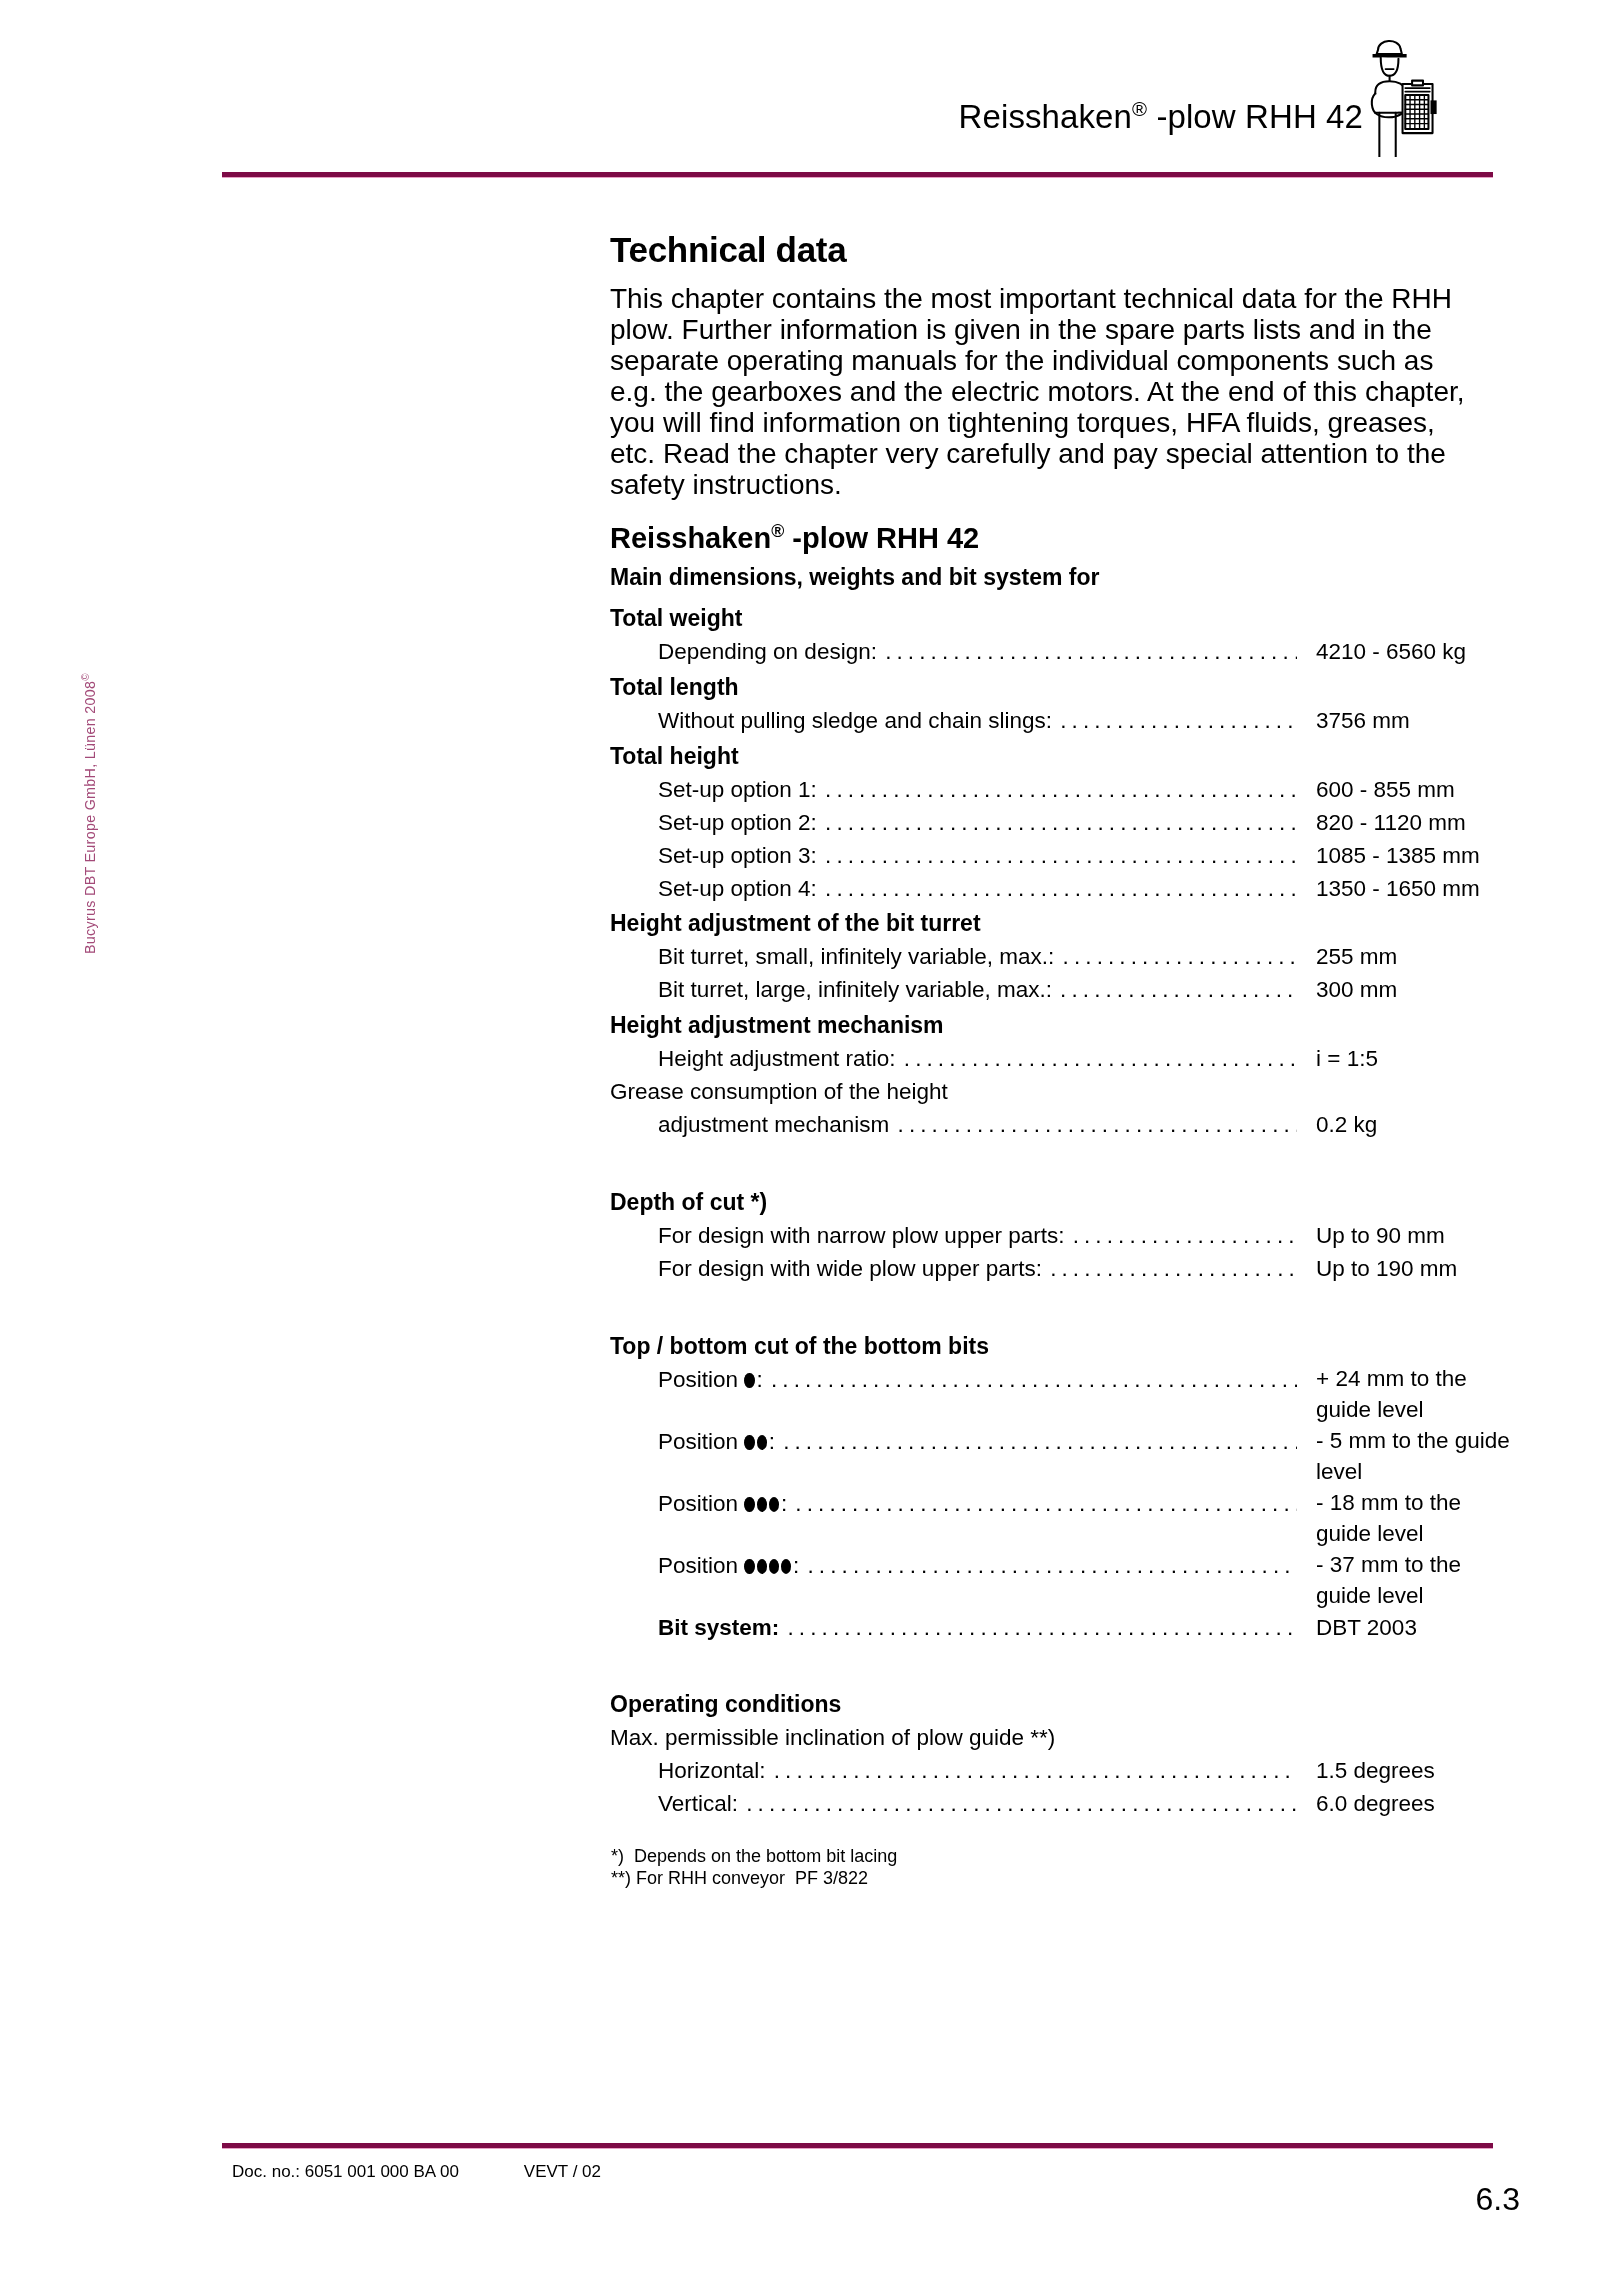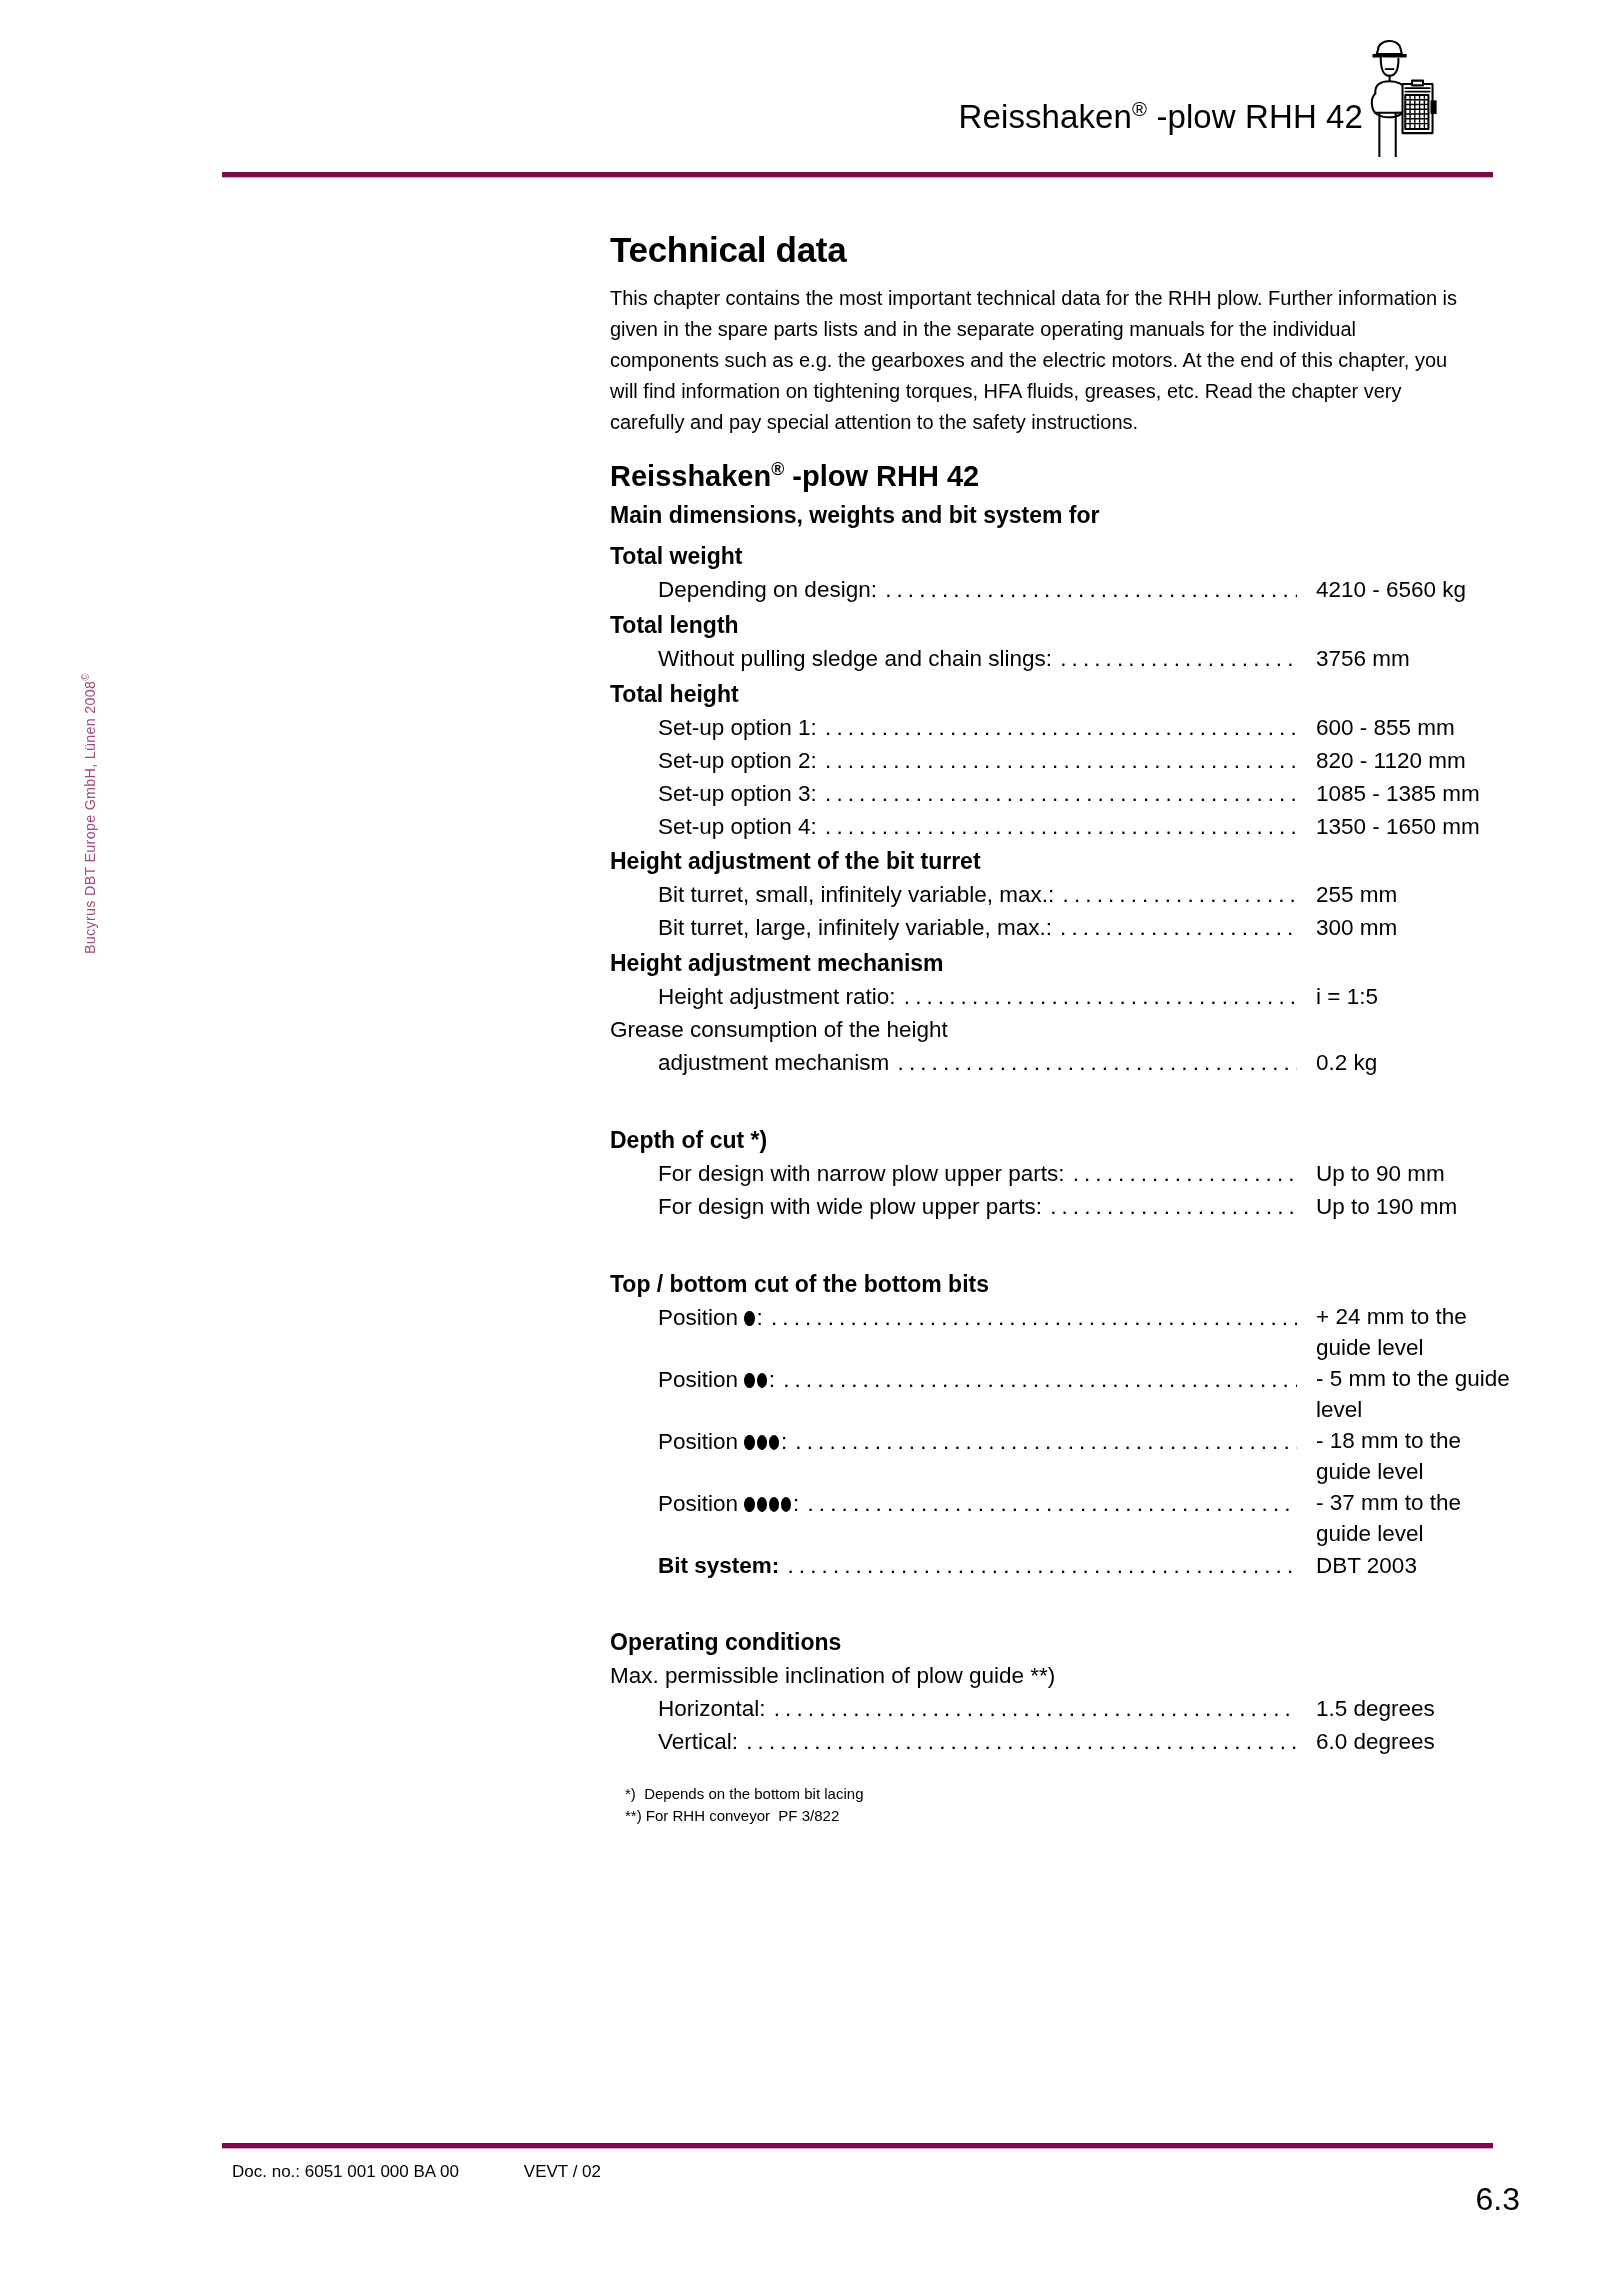--- a/index.html
+++ b/index.html
@@ -87,21 +87,21 @@
     width: 886px;
   }
   #doc-title {
     font-size: 35px;
     font-weight: bold;
     letter-spacing: -0.3px;
     margin: 0 0 16.4px 0;
     line-height: 1.0;
   }
   #intro {
-    font-size: 20px;
+    font-size: 28px;
     line-height: 31px;
     margin: 0 0 23px 0;
     width: 855px;
   }
   #product-heading {
     font-size: 29px;
     font-weight: bold;
     margin: 0 0 9.5px 0;
     line-height: 1.1;
   }
@@ -166,22 +166,22 @@
   .dot:last-of-type { margin-right: 0; }
   .gap-lg { height: 42px; }
   .multiline-label {
     font-size: 22.5px;
     line-height: 33px;
   }
 
   
   #footnotes {
     margin-top: 24.5px;
-    margin-left: 15px;
-    font-size: 15px;
+    margin-left: 1px;
+    font-size: 18px;
     line-height: 22.5px;
   }
   #footnotes div { white-space: pre; }
 
   
   #footer {
     position: absolute;
     left: 232px;
     top: 2162px;
     width: 1261px;

